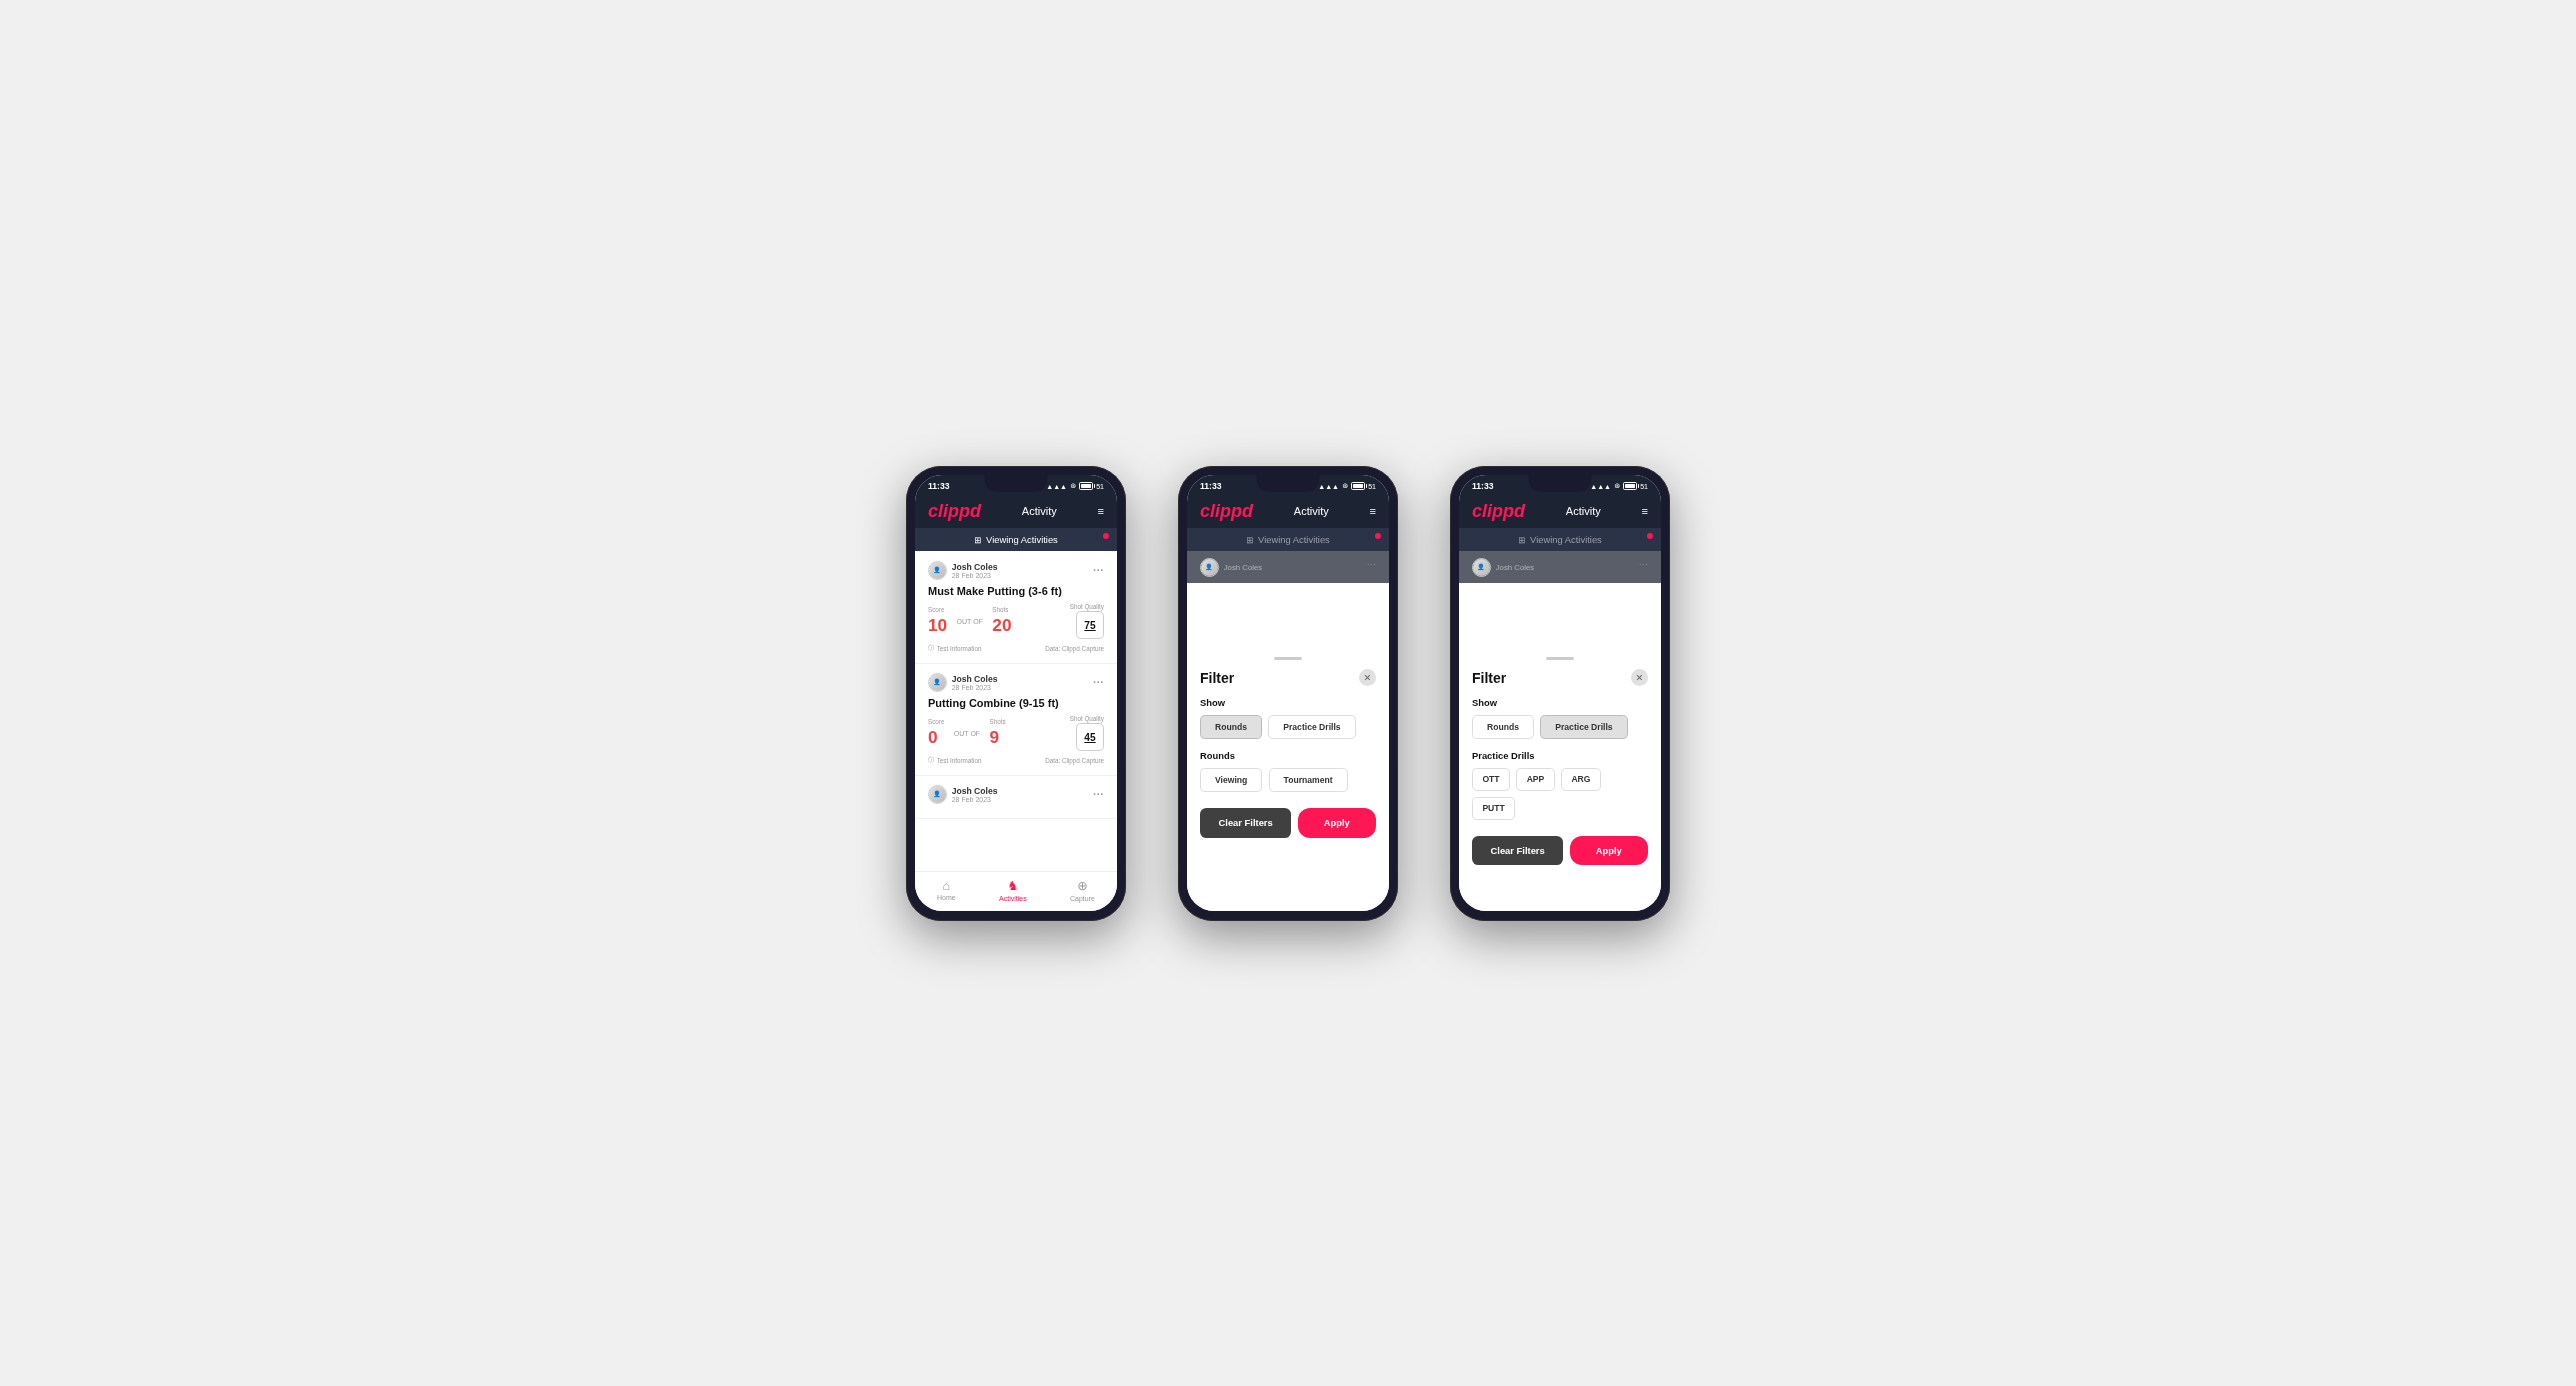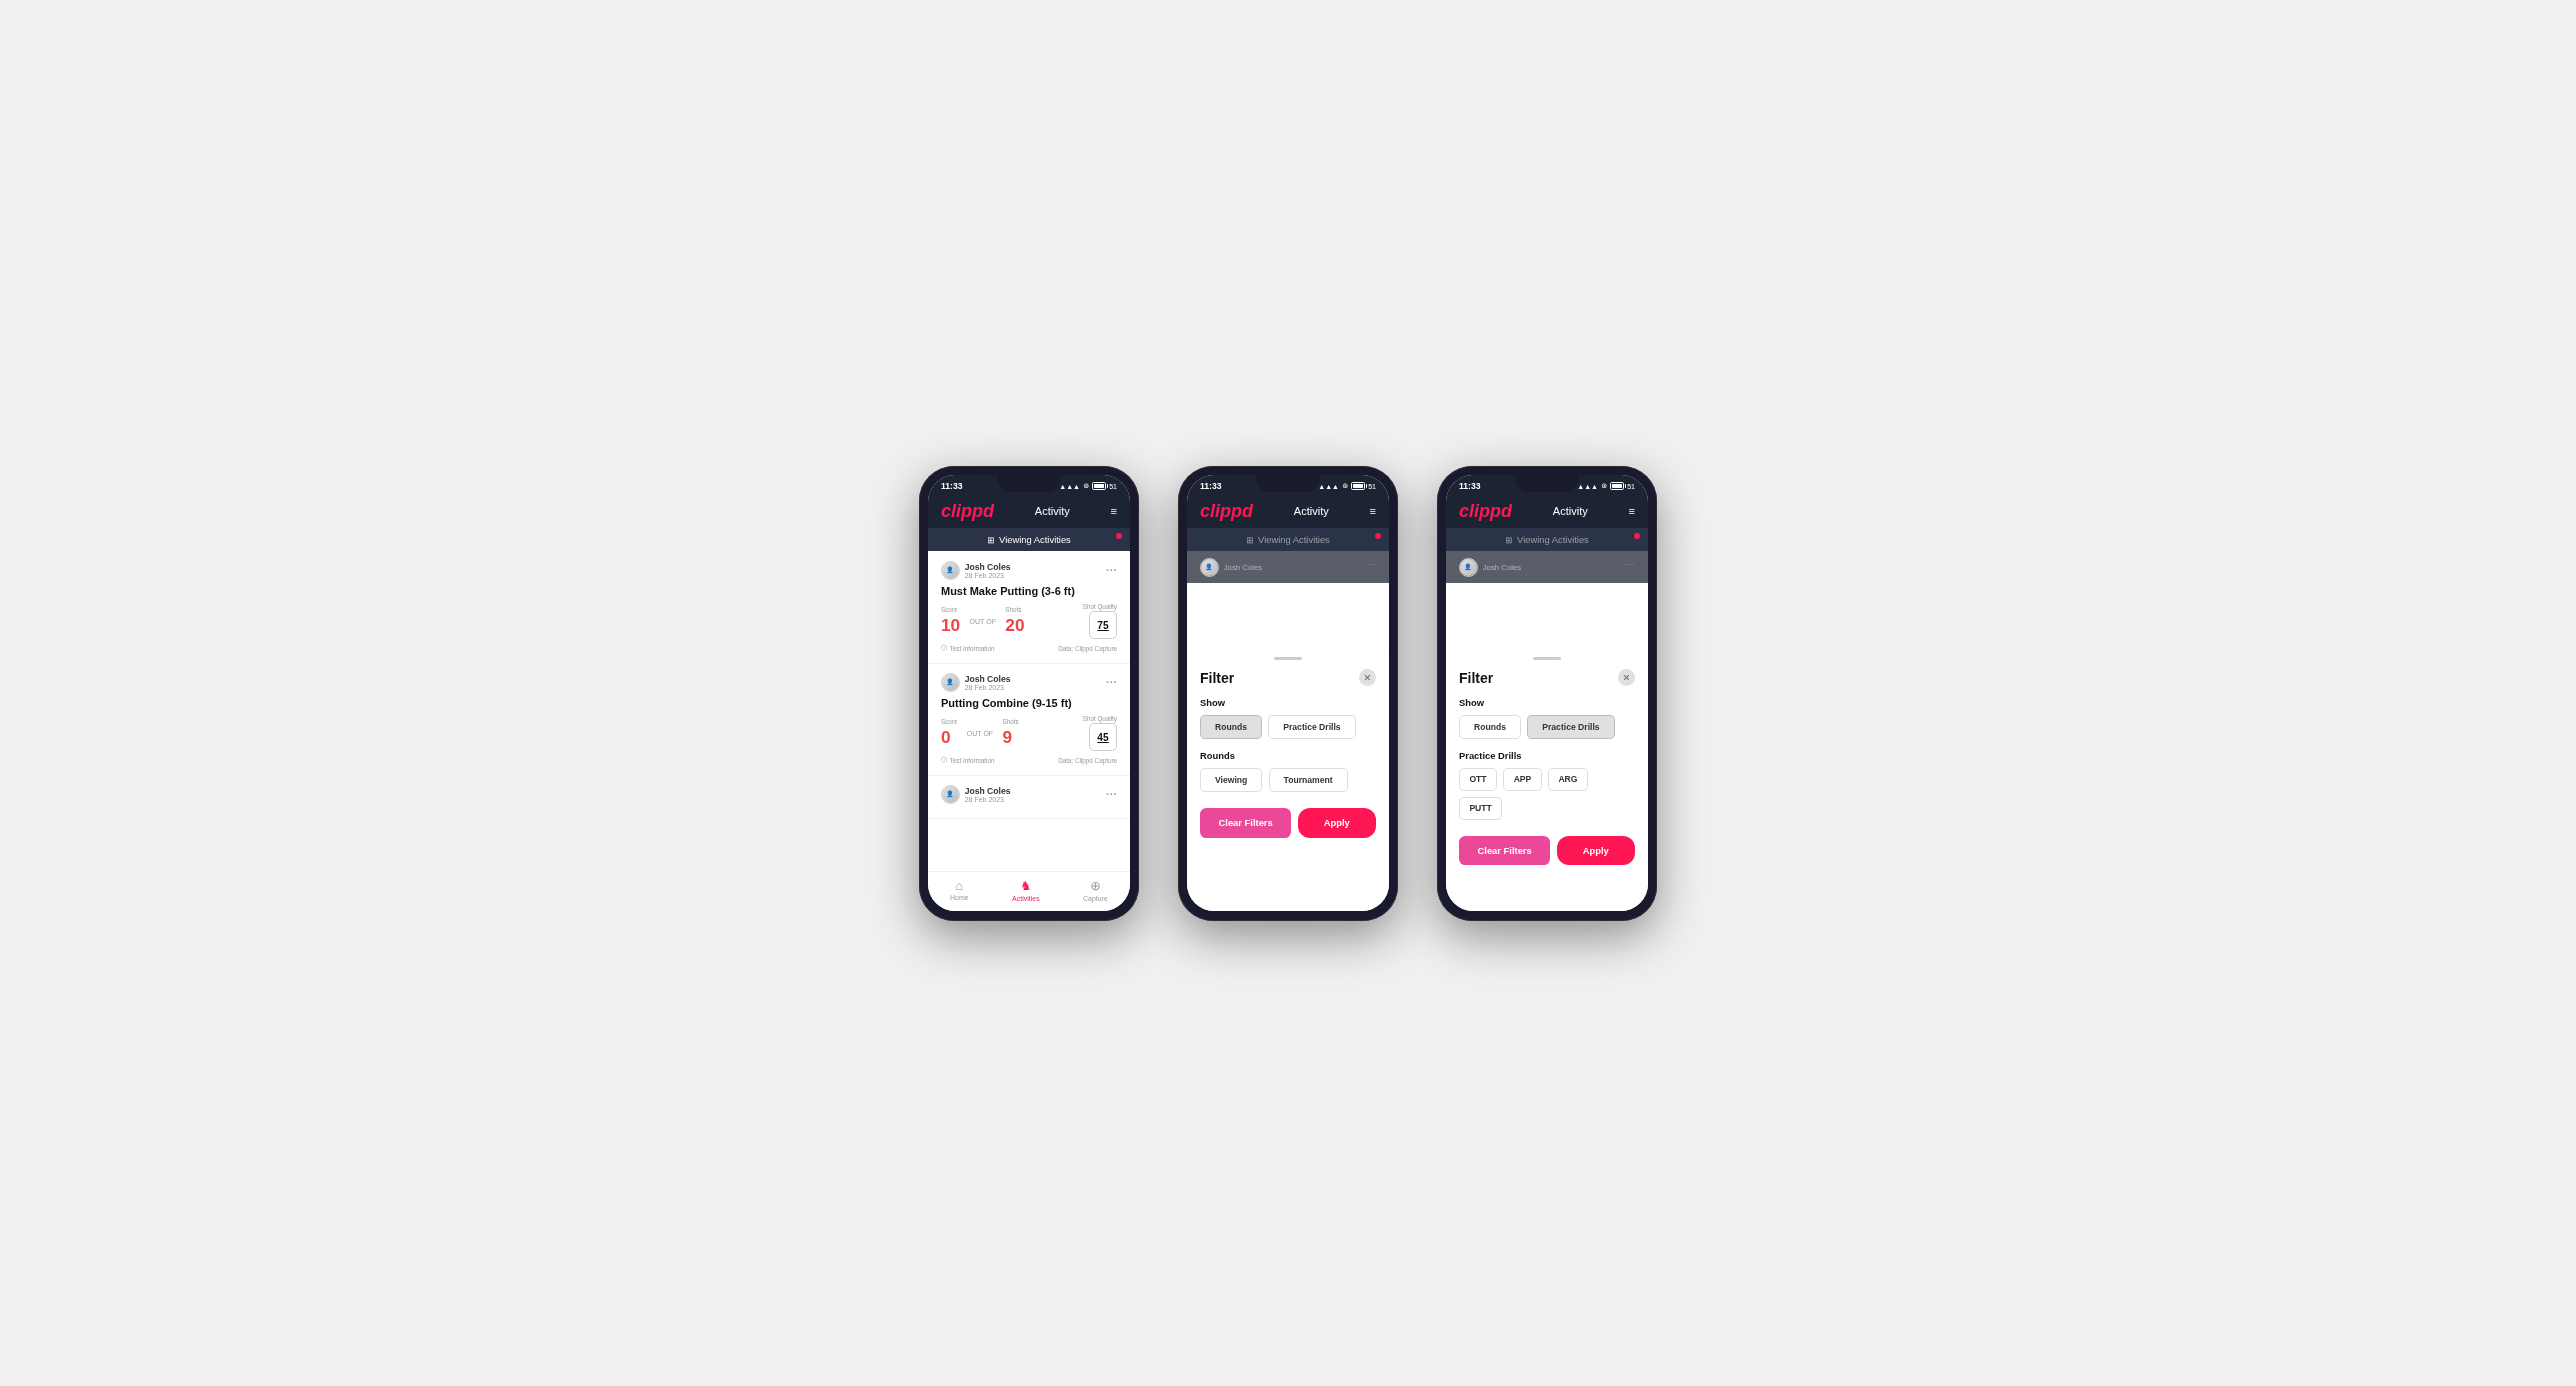--- a/index.html
+++ b/index.html
@@ -7,21 +7,21 @@
       background: #f0f0f0;
       display: flex;
       justify-content: center;
       align-items: center;
       min-height: 100vh;
       font-family: -apple-system, BlinkMacSystemFont, 'Segoe UI', sans-serif;
       padding: 31px 15.7px;
     }
     .phones-container {
       display: flex;
-      gap: 39px;
+      gap: 52px;
       align-items: flex-start;
     }
 
     
     .phone {
       width: 220px;
       height: 455px;
       background: #1a1a2e;
       border-radius: 35px;
       padding: 9.4px;
@@ -359,21 +359,21 @@
       border-color: #bbb;
     }
     .modal-footer {
       display: flex;
       gap: 6.3px;
       margin-top: 15.7px;
     }
     .btn-clear {
       flex: 1;
       padding: 9.4px;
-      background: #ec4899;
+      background: #404040;
       color: #fff;
       border: none;
       border-radius: 6.3px;
       font-size: 9.4px;
       font-weight: 600;
       cursor: pointer;
     }
     .btn-apply {
       flex: 1;
       padding: 3px;

